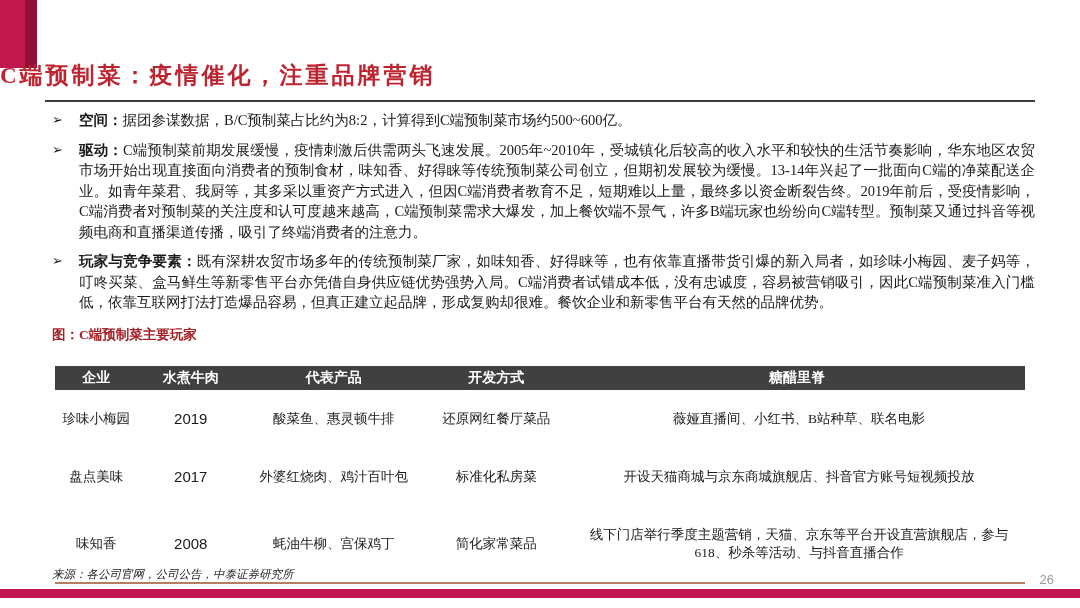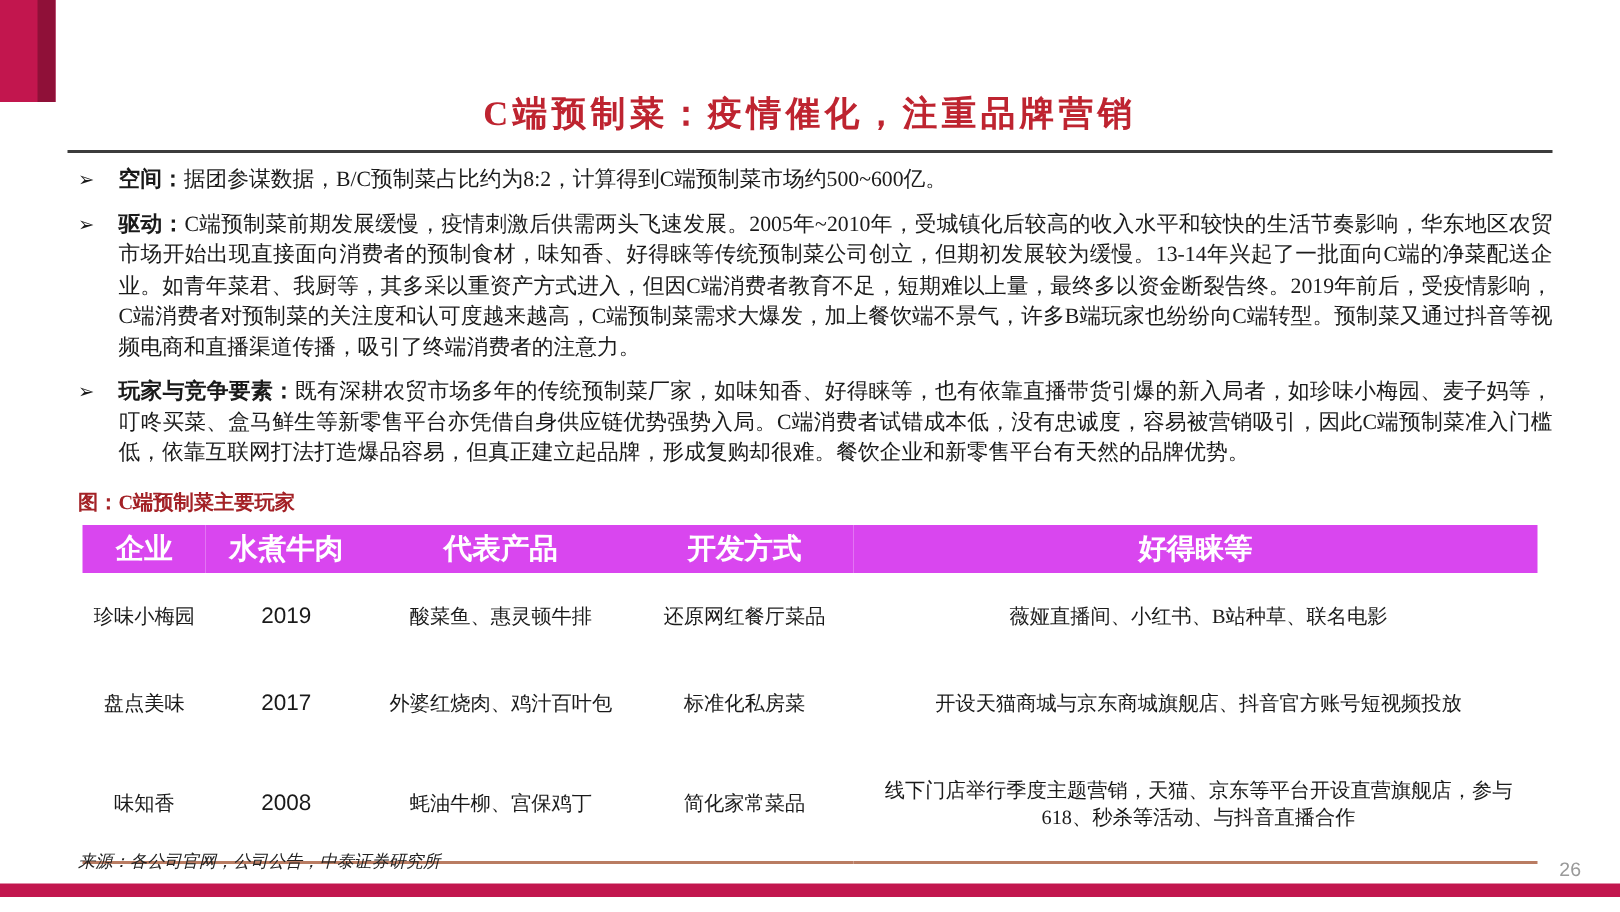--- a/index.html
+++ b/index.html
@@ -4,32 +4,32 @@
 <style>
   html,body{margin:0;padding:0;}
   body{
     width:1080px;height:608px;position:relative;background:#ffffff;
     font-family:"Liberation Serif","DejaVu Serif",serif;
     color:#1a1a1a;overflow:hidden;
   }
   .logo-block{position:absolute;left:0;top:0;width:37px;height:68px;background:#c2164e;}
   .logo-strip{position:absolute;right:0;top:0;width:12px;height:68px;background:#8f1038;}
   .page-title{
-    position:absolute;left:0;top:60px;width:100%;text-align:center;
+    position:absolute;left:0;top:60px;width:100%;
     color:#be2430;font-size:23px;font-weight:bold;letter-spacing:3px;
   }
   .title-rule{position:absolute;left:45px;top:100px;width:990px;height:0;border-top:2px solid #3c3c3c;}
   .content{position:absolute;left:52px;top:110px;width:983px;}
   .bullet{position:relative;padding-left:27px;margin-bottom:9px;font-size:14.5px;line-height:20.5px;text-align:justify;}
   .bullet .marker{position:absolute;left:0;top:0;font-size:13px;color:#1a1a1a;}
   .bullet b{font-weight:bold;}
-  .fig-caption{margin:13px 0 6px 0;color:#a32126;font-size:13.5px;font-weight:bold;}
+  .fig-caption{margin:13px 0 22px 0;color:#a32126;font-size:13.5px;font-weight:bold;}
   table.players{width:970px;margin-left:3px;border-collapse:collapse;border-bottom:2px solid #b97c62;}
   table.players th{
-    background:#d946ef;color:#ffffff;font-weight:bold;font-size:19px;
+    background:#404040;color:#ffffff;font-weight:bold;font-size:14px;
     padding:3px 4px;text-align:center;
   }
   table.players td{
     font-size:13.5px;padding:20px 4px;text-align:center;vertical-align:middle;line-height:18px;
   }
   table.players td.year{font-family:"Liberation Sans","DejaVu Sans",sans-serif;font-size:15px;}
   table.players td.promo{text-align:center;padding-left:8px;}
   .source-note{position:absolute;left:52px;top:567px;font-size:11.5px;font-style:italic;color:#222222;}
   .page-number{position:absolute;right:26px;top:572px;font-size:13px;color:#9a9a9a;font-family:"Liberation Sans","DejaVu Sans",sans-serif;text-align:right;}
   .bottom-bar{position:absolute;left:0;top:589px;width:1080px;height:9px;background:#c2164e;}
@@ -72,21 +72,21 @@
         <col class="col-product">
         <col class="col-method">
         <col class="col-promo">
     </colgroup>
     <thead>
       <tr>
         <th>企业</th>
         <th>水煮牛肉</th>
         <th>代表产品</th>
         <th>开发方式</th>
-        <th>好得睐等</th>
+        <th>糖醋里脊</th>
       </tr>
     </thead>
     <tbody>
       <tr>
         <td>珍味小梅园</td>
         <td class="year">2019</td>
         <td>酸菜鱼、惠灵顿牛排</td>
         <td>还原网红餐厅菜品</td>
         <td class="promo">薇娅直播间、小红书、B站种草、联名电影</td>
       </tr>

